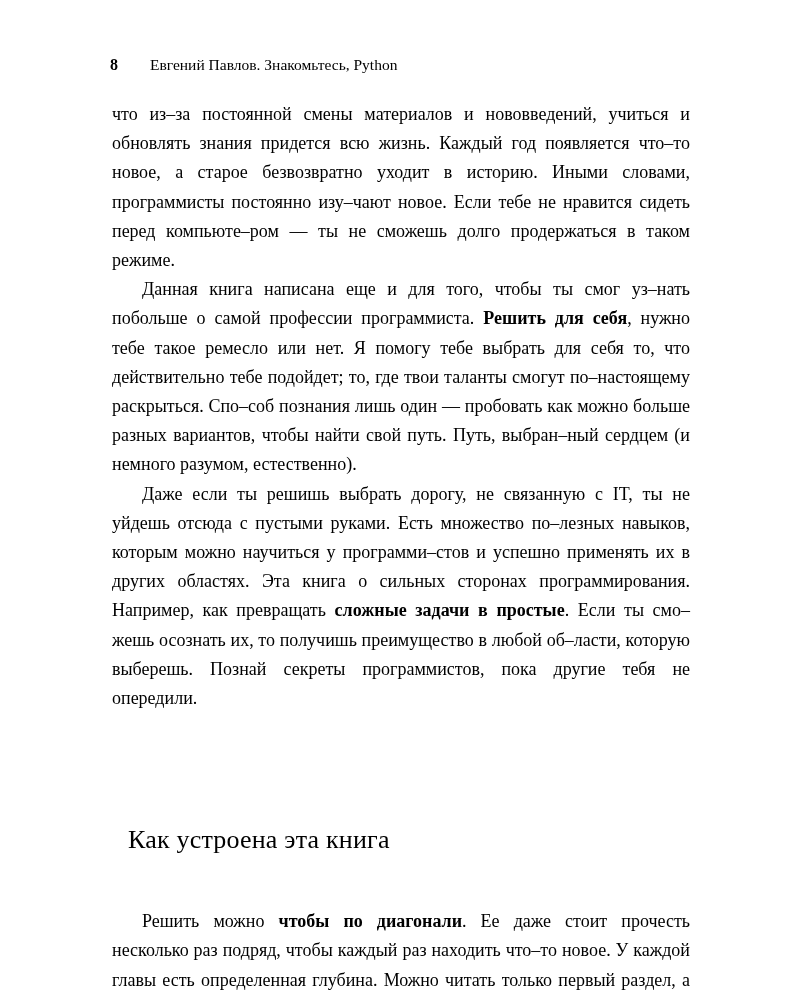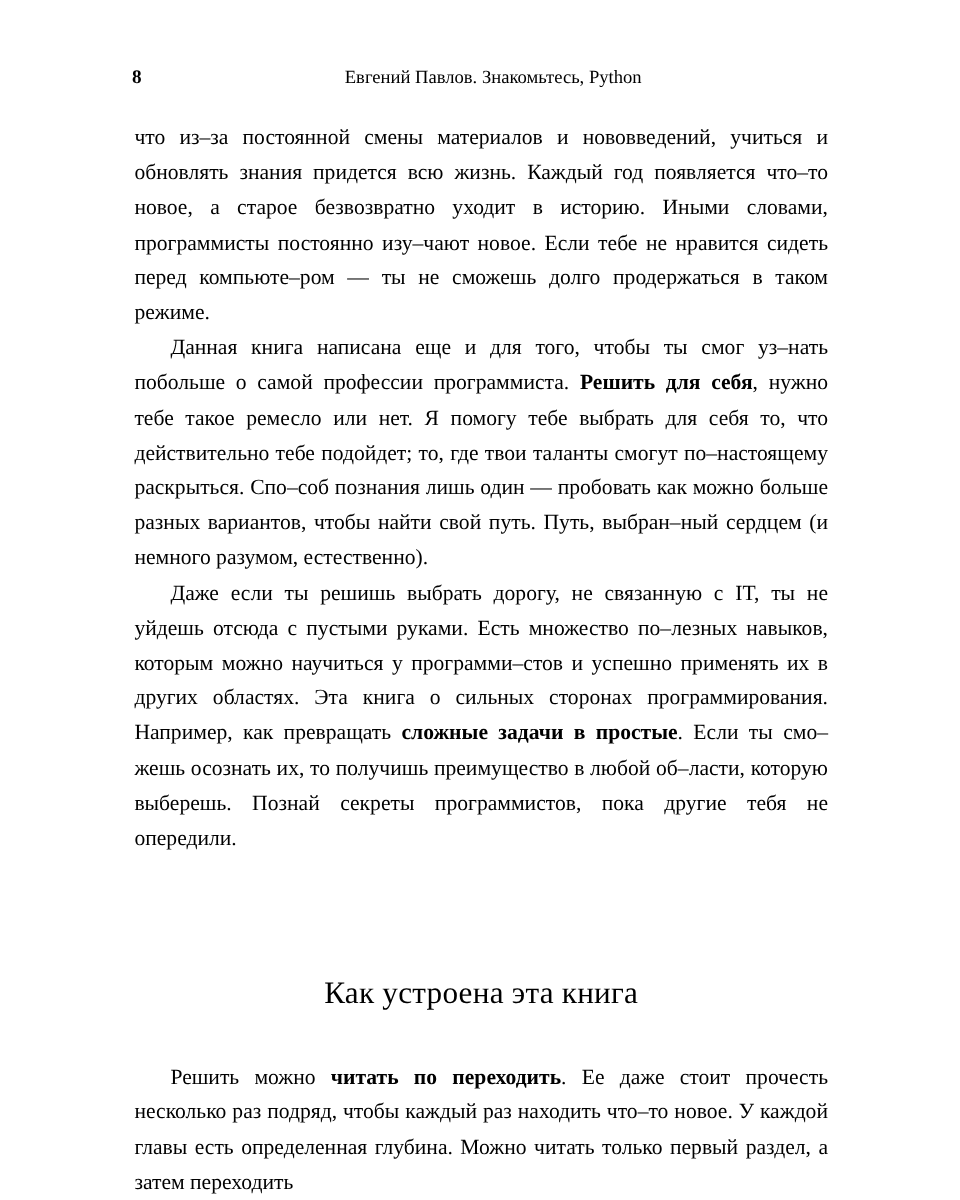--- a/index.html
+++ b/index.html
@@ -31,21 +31,21 @@
     font-size: 15.5px;
   }
   .page-number {
     font-weight: bold;
     font-size: 16px;
     width: 40px;
     text-align: left;
   }
   .head-title {
     flex: 1;
-    text-align: center;
+    text-align: left;
     padding-right: 18px;
     white-space: nowrap;
   }
   .content {
     position: absolute;
     top: 100px;
     left: 112px;
     width: 578px;
   }
   p.body-par {
@@ -57,24 +57,23 @@
     hyphens: none;
   }
   p.body-par.indent {
     text-indent: 30px;
   }
   .b {
     font-weight: bold;
     font-family: Liberation Serif, serif;
   }
   h2.section-title {
-    margin: 4px;
+    margin: 16px;
     font-size: 26px;
     font-weight: normal;
-    text-align: center;
     letter-spacing: 0.2px;
   }
   .gap-large {
     height: 96px;
   }
   .gap-after-title {
     height: 36px;
   }
   
 </style>
@@ -95,16 +94,16 @@
     <p class="body-par indent"><span>Данная книга написана еще и для того, чтобы ты смог уз–нать побольше о самой профессии программиста. </span><span class="b">Решить для себя</span><span>, нужно тебе такое ремесло или нет. Я помогу тебе выбрать для себя то, что действительно тебе подойдет; то, где твои таланты смогут по–настоящему раскрыться. Спо–соб познания лишь один — пробовать как можно больше разных вариантов, чтобы найти свой путь. Путь, выбран–ный сердцем (и немного разумом, естественно).</span></p>
 
     <p class="body-par indent"><span>Даже если ты решишь выбрать дорогу, не связанную с IT, ты не уйдешь отсюда с пустыми руками. Есть множество по–лезных навыков, которым можно научиться у программи–стов и успешно применять их в других областях. Эта книга о сильных сторонах программирования. Например, как превращать </span><span class="b">сложные задачи в простые</span><span>. Если ты смо–жешь осознать их, то получишь преимущество в любой об–ласти, которую выберешь. Познай секреты программистов, пока другие тебя не опередили.</span></p>
 
     <div class="gap-large"></div>
 
     <h2 class="section-title">Как устроена эта книга</h2>
 
     <div class="gap-after-title"></div>
 
-    <p class="body-par indent"><span>Решить можно </span><span class="b">читать по переходить</span><span>. Ее даже стоит прочесть несколько раз подряд, чтобы каждый раз находить что–то новое. У каждой главы есть определенная глубина. Можно читать только первый раздел, а затем переходить</span></p>
+    <p class="body-par indent"><span>Решить можно </span><span class="b">чтобы по диагонали</span><span>. Ее даже стоит прочесть несколько раз подряд, чтобы каждый раз находить что–то новое. У каждой главы есть определенная глубина. Можно читать только первый раздел, а затем переходить</span></p>
 
   </div>
 </div>
 
 </body></html>

